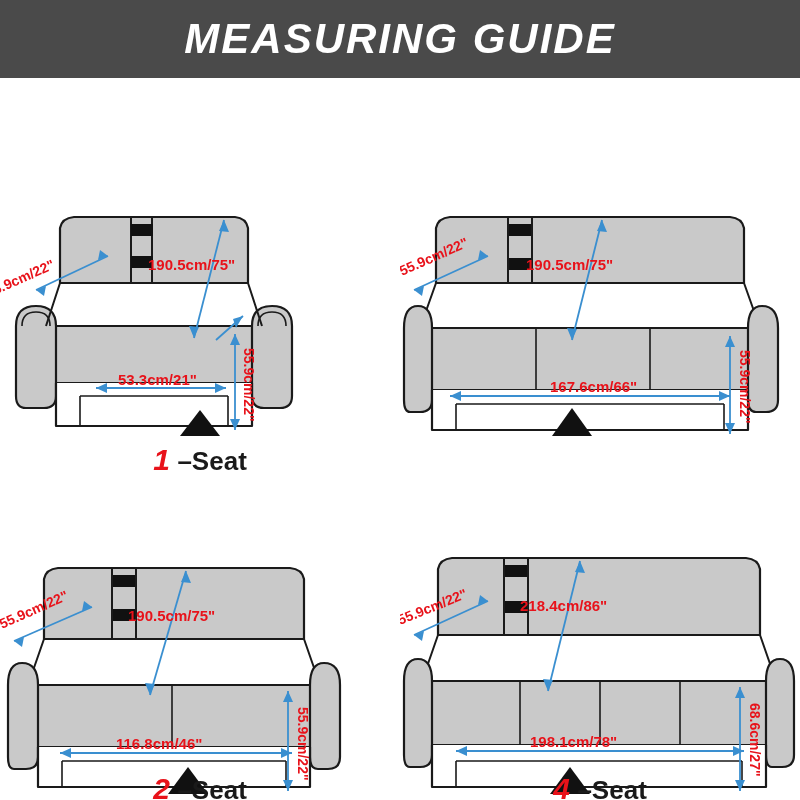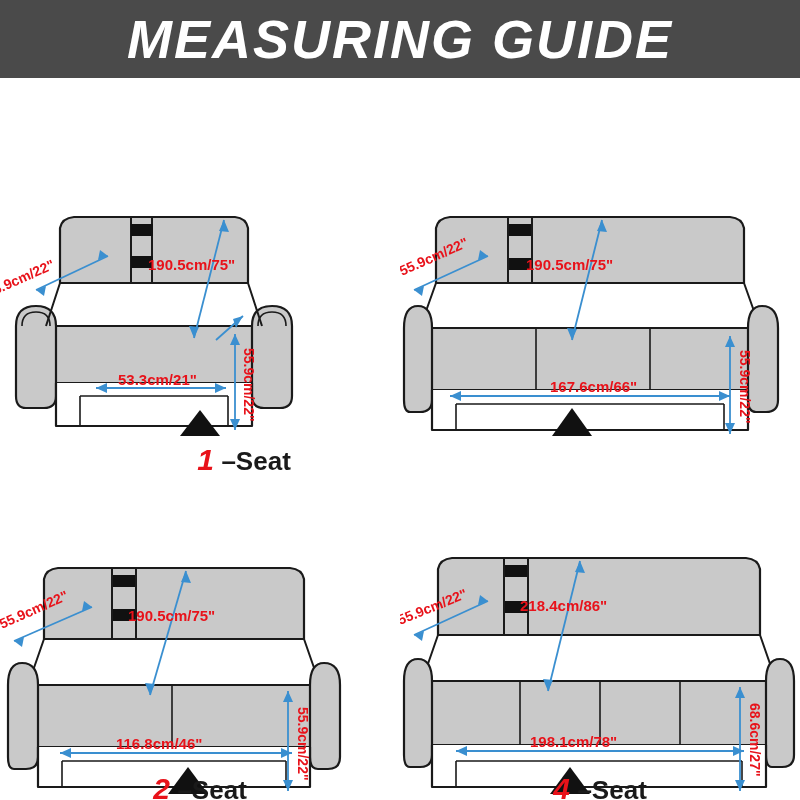--- a/index.html
+++ b/index.html
@@ -20,21 +20,21 @@
     width: 800px;
     height: 78px;
     background: #4a4a4a;
     display: flex;
     align-items: center;
     justify-content: center;
     box-sizing: border-box;
   }
   .header-title {
     color: #ffffff;
-    font-size: 54px;
+    font-size: 42px;
     font-weight: bold;
     font-style: italic;
     letter-spacing: 2px;
     font-family: "Liberation Sans", sans-serif;
   }
 
   
   .grid {
     position: relative;
     width: 800px;
@@ -137,21 +137,21 @@
         <polygon points="243,238 233,241 236,250" fill="#3a8fd0" stroke="none"></polygon>
       </g>
 
       <text x="22" y="205" font-family="Liberation Sans, sans-serif" font-size="14" font-weight="bold" fill="#e8121a" text-anchor="middle" transform="rotate(-24 22 205)">55.9cm/22"</text>
       <text x="148" y="192" font-family="Liberation Sans, sans-serif" font-size="15" font-weight="bold" fill="#e8121a">190.5cm/75"</text>
       <text x="118" y="307" font-family="Liberation Sans, sans-serif" font-size="15" font-weight="bold" fill="#e8121a">53.3cm/21"</text>
       <text x="244" y="270" font-family="Liberation Sans, sans-serif" font-size="14" font-weight="bold" fill="#e8121a" transform="rotate(90 244 270)">55.9cm/22"</text>
 
       <polygon points="180,358 200,332 220,358" fill="#111111" stroke="none"></polygon>
     </svg>
-    <div class="seat-label" style="bottom:-38px;padding-left:44px;">
+    <div class="seat-label" style="bottom:-38px;">
       <span class="seat-num">1</span>
       <span class="seat-word">–Seat</span>
     </div>
   </div>
 
   <div class="panel panel-3">
     <svg class="panel-svg" width="400" height="361" viewBox="0 0 400 361">
       <g stroke="#1a1a1a" fill="none" stroke-width="2.2" stroke-linejoin="round">
         <path d="M36 205 L36 150 Q38 140 50 139 L330 139 Q342 140 344 150 L344 205 Z" fill="#c9c9c9"></path>
         <path d="M36 205 L20 250 M344 205 L360 250" stroke="#1a1a1a" stroke-width="2"></path>

